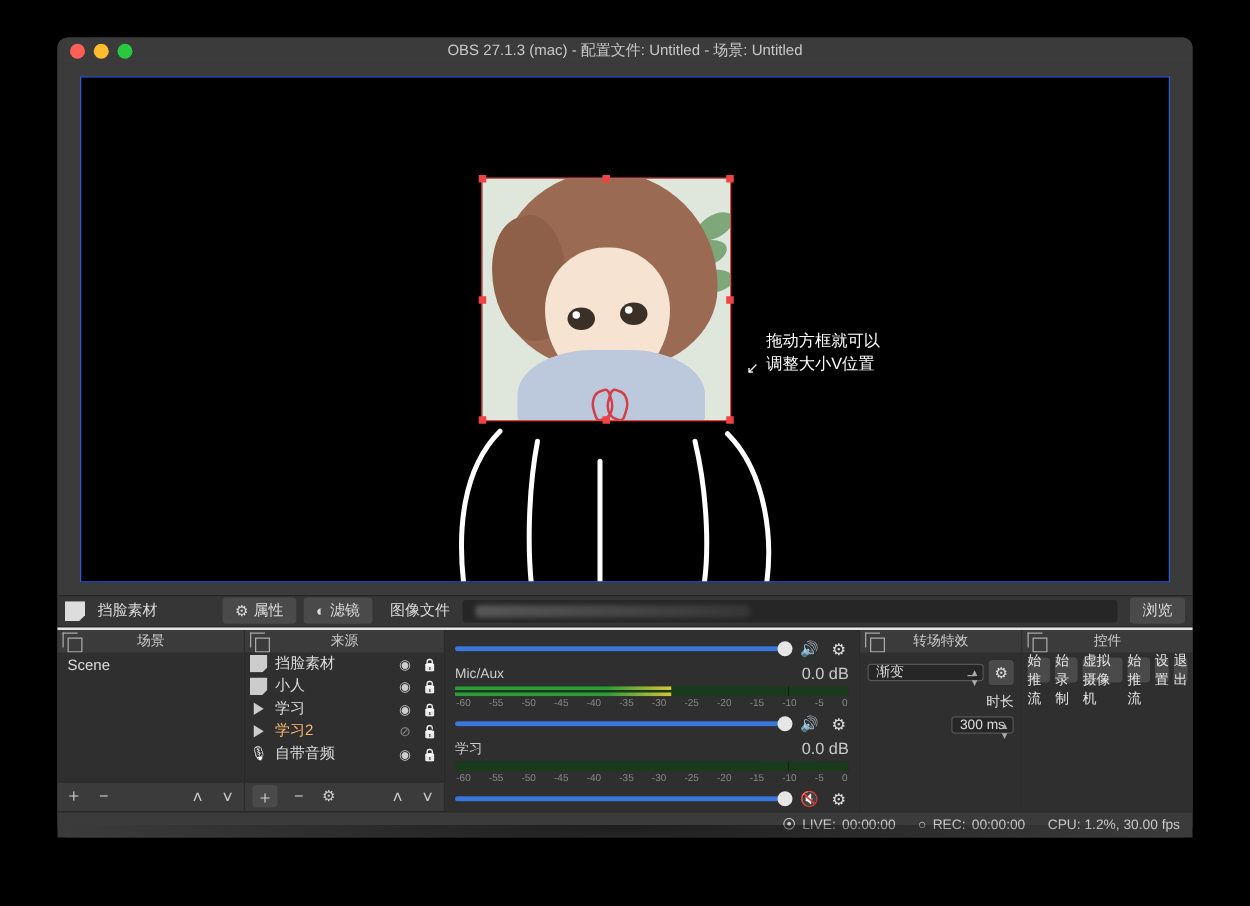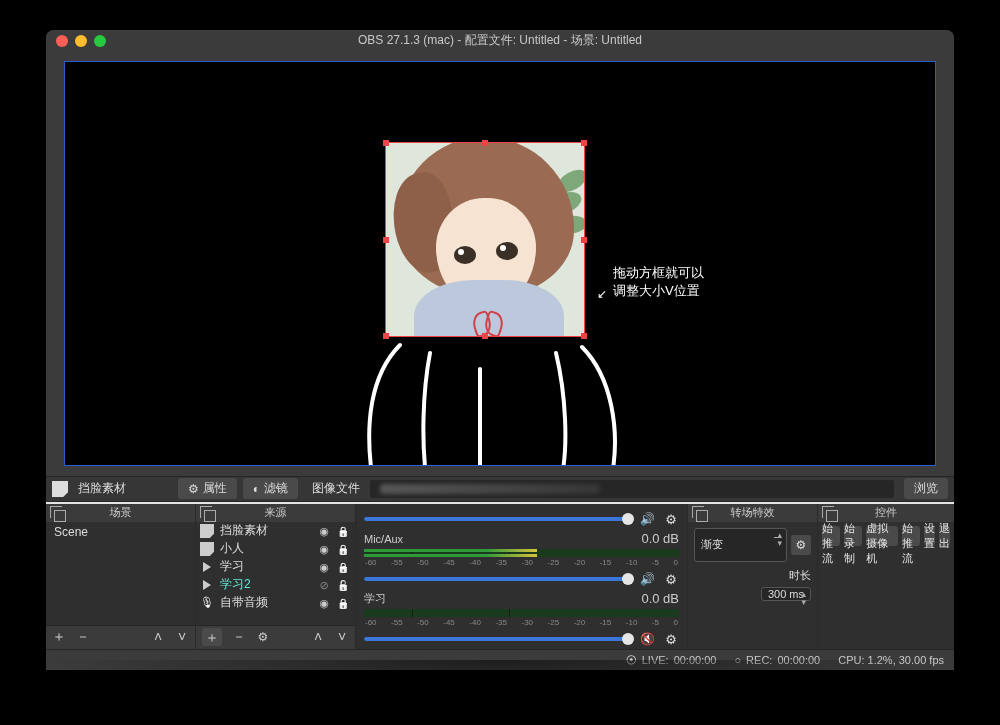--- a/index.html
+++ b/index.html
@@ -55,21 +55,21 @@
   .panel-head .popicon::after { content: ""; position: absolute; left: 3px; top: 3px; width: 10px; height: 10px; border: 1px solid #aaa; background: #3b3b3b; }
   .panel-body { flex: 1; background: #2f2f2f; overflow: hidden; position: relative; font-size: 12px; color: #ddd; }
   .panel-foot { height: 24px; background: #3b3b3b; border-top: 1px solid #262626; display: flex; align-items: center; padding: 0 6px; gap: 10px; color: #ccc; }
   .fbtn { cursor: pointer; font-size: 14px; display: inline-flex; width: 14px; justify-content: center; }
 
   .p-scenes { width: 150px; }
   .scene-row { padding: 3px 8px; color: #ddd; }
 
   .p-sources { width: 160px; }
   .src-row { display: flex; align-items: center; height: 18px; padding: 0 4px; gap: 6px; }
-  .src-row.dim { color: #5eead4; }
+  .src-row.dim { color: #fdba74; }
   .src-icon { width: 14px; height: 14px; display: inline-flex; align-items: center; justify-content: center; color: #ccc; }
   .src-icon.img { background: #ccc; clip-path: polygon(0 0,100% 0,100% 70%,70% 100%,0 100%); }
   .src-icon.play::before { content: ""; border-left: 8px solid #ccc; border-top: 5px solid transparent; border-bottom: 5px solid transparent; }
   .src-icon.mic::before { content: "🎙"; font-size: 11px; filter: grayscale(1) brightness(1.6); }
   .src-label { flex: 1; white-space: nowrap; overflow: hidden; }
   .eye-i, .lock-i { width: 14px; text-align: center; cursor: pointer; }
   .eye-i::before { content: "◉"; font-size: 11px; color: #ccc; }
   .eye-i.off::before { content: "⊘"; color: #888; }
   .lock-i::before { content: "🔒"; font-size: 10px; filter: grayscale(1) brightness(1.4); }
   .lock-i.open::before { content: "🔓"; }
@@ -88,21 +88,21 @@
   .slider { flex: 1; height: 4px; background: #1a1a1a; border-radius: 2px; position: relative; }
   .slider .fill { position: absolute; left: 0; top: 0; bottom: 0; background: #3a77d8; border-radius: 2px; }
   .slider .thumb { position: absolute; top: -4px; width: 12px; height: 12px; background: #e6e6e6; border-radius: 50%; margin-left: -6px; }
   .spk { width: 18px; text-align: center; cursor: pointer; color: #ddd; }
   .spk.muted { color: #d9403a; }
   .gear { width: 16px; text-align: center; cursor: pointer; color: #ddd; }
 
   .p-trans { width: 130px; }
   .trans-body { padding: 6px; display: flex; flex-direction: column; gap: 6px; }
   .sel-row { display: flex; align-items: center; gap: 4px; }
-  .select { flex: 1; height: 34px; background: #262626; border: 1px solid #555; border-radius: 3px; color: #ddd; font-size: 11px; display: flex; align-items: center; padding: 0 6px; position: relative; }
+  .select { flex: 1; height: 14px; background: #262626; border: 1px solid #555; border-radius: 3px; color: #ddd; font-size: 11px; display: flex; align-items: center; padding: 0 6px; position: relative; }
   .select::after { content: ""; position: absolute; right: 5px; top: 4px; width: 8px; height: 10px; background: linear-gradient(#aaa,#aaa) center/6px 1px no-repeat; }
   .select .caret { position: absolute; right: 4px; top: 2px; font-size: 9px; color: #aaa; line-height: 8px; }
   .gearbtn { width: 20px; height: 20px; background: #4a4a4a; border-radius: 3px; display: flex; align-items: center; justify-content: center; color: #ddd; cursor: pointer; }
   .dur-row { display: flex; align-items: flex-end; gap: 4px; font-size: 11px; color: #ddd; flex-direction: column; }
   .spin { flex: 1; height: 20px; background: #262626; border: 1px solid #555; border-radius: 3px; color: #ddd; font-size: 11px; display: flex; align-items: center; padding: 0 6px; position: relative; }
   .spin .caret { position: absolute; right: 4px; top: 2px; font-size: 9px; color: #aaa; line-height: 8px; }
 
   .p-ctrl { width: 136px; border-right: none; }
   .ctrl-body { padding: 4px; display: flex; flex-direction: row; gap: 4px; }
   .ctrl-btn { height: 20px; background: #4a4a4a; border-radius: 3px; color: #e6e6e6; font-size: 11px; display: flex; align-items: center; justify-content: center; cursor: pointer; }

